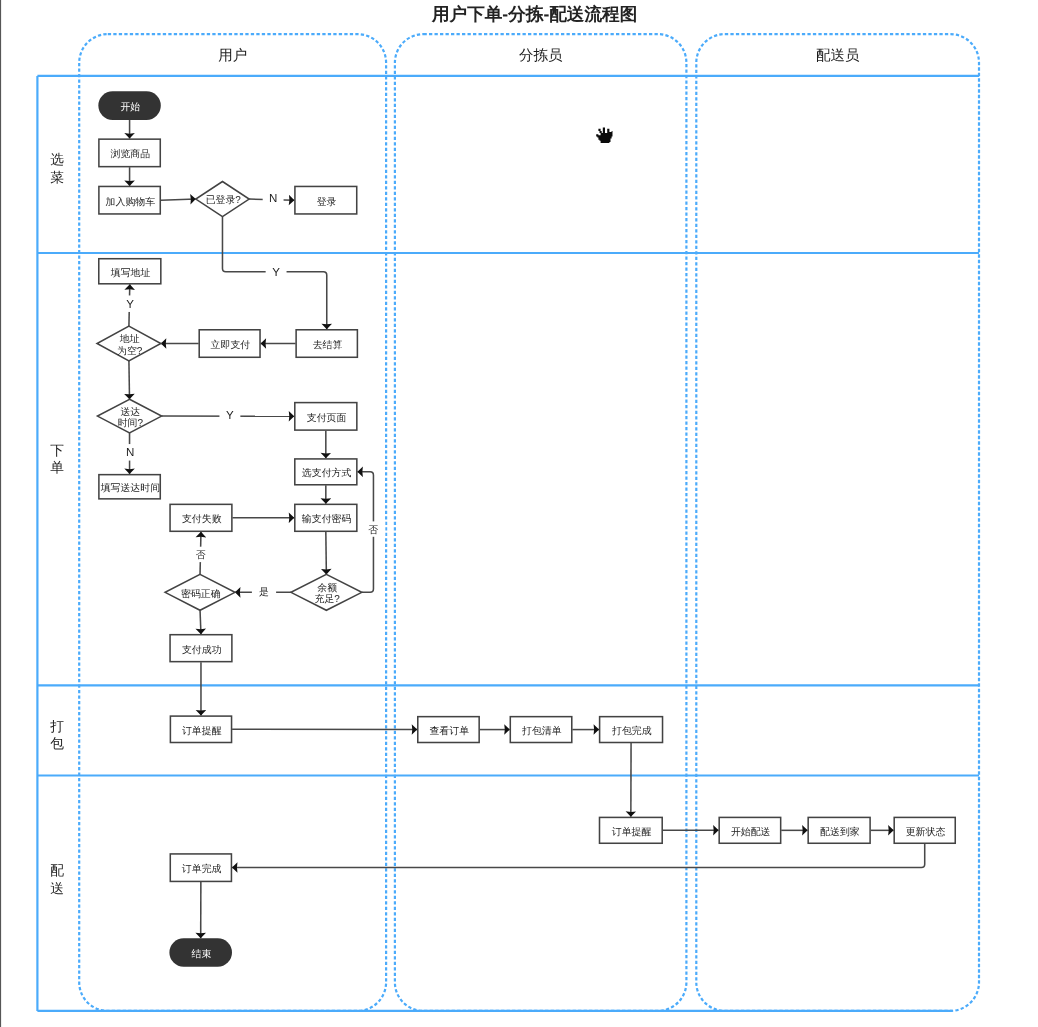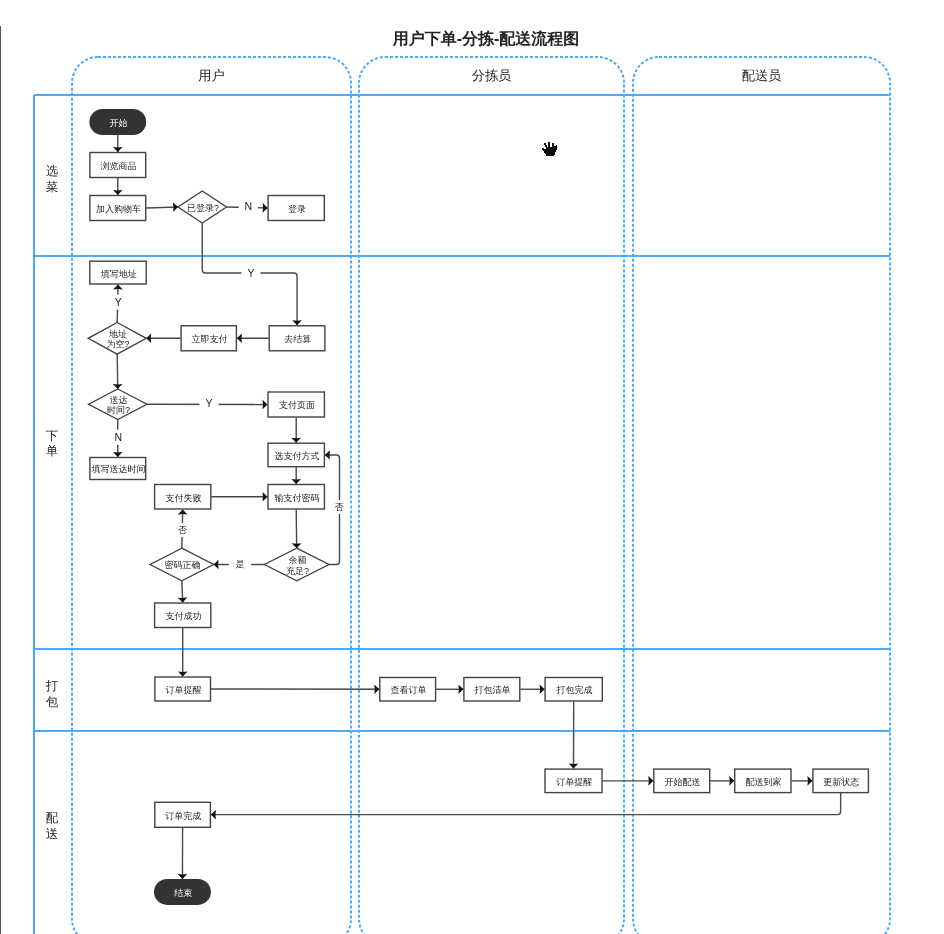--- a/index.html
+++ b/index.html
@@ -1,19 +1,19 @@
 <!DOCTYPE html>
 <html><head>
 <meta charset="utf-8">
 <title>flowchart</title>
 <style>
   html,body{margin:0;padding:0;background:#fff;}
   body{width:944px;height:934px;overflow:hidden;
        font-family:"Liberation Sans","DejaVu Sans",sans-serif;}
-  #canvas{position:relative;width:944px;height:894px;background:#ffffff;margin-top:26px;}
+  #canvas{position:relative;width:944px;height:894px;background:#ffffff;}
   #diagram{position:absolute;left:0;top:0;}
   .pagebar{position:absolute;left:0;top:0;width:1.4px;height:934px;background:#565656;}
   .title{position:absolute;left:0;top:3px;width:972px;text-align:center;
          font-size:16px;font-weight:bold;color:#232323;letter-spacing:0px;}
 </style>
 </head>
 <body>
 
 <div id="canvas">
   <div class="pagebar"></div>

